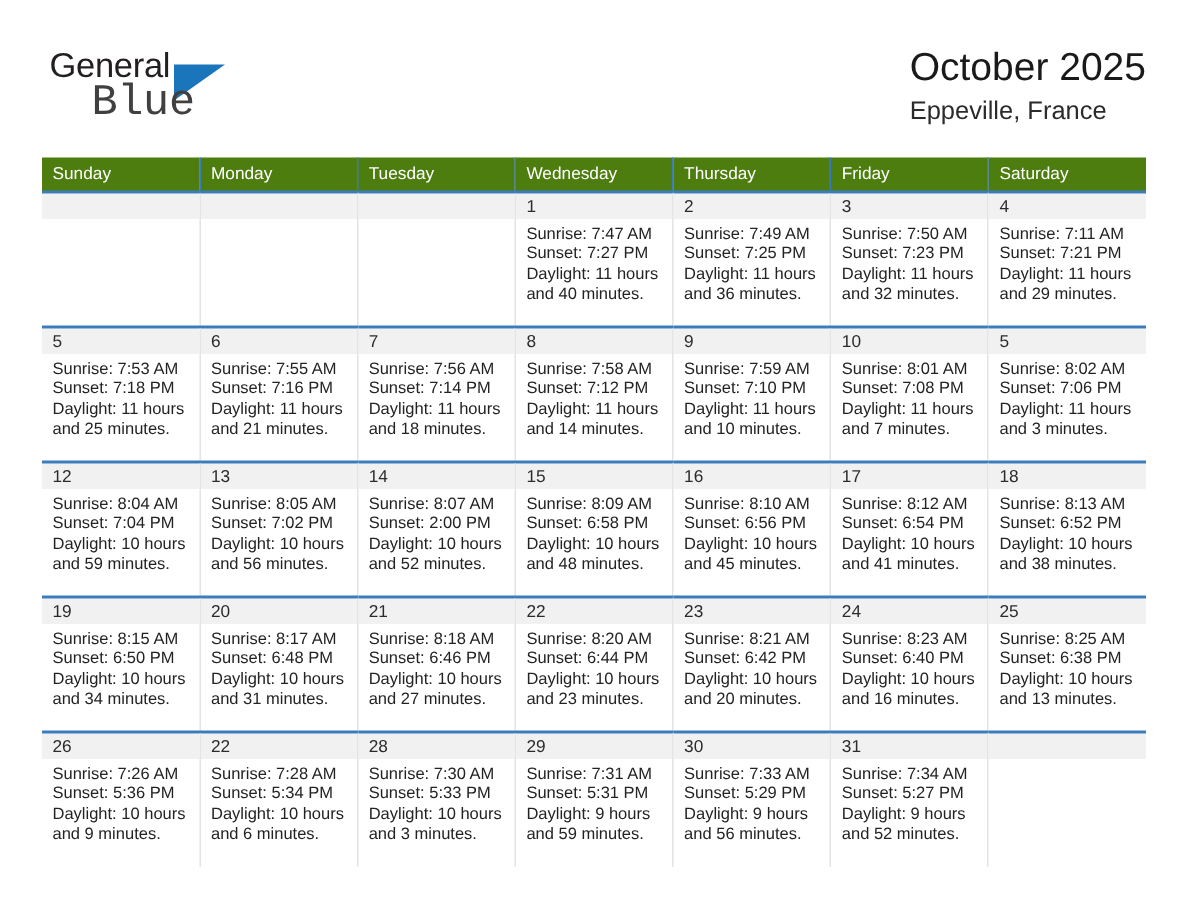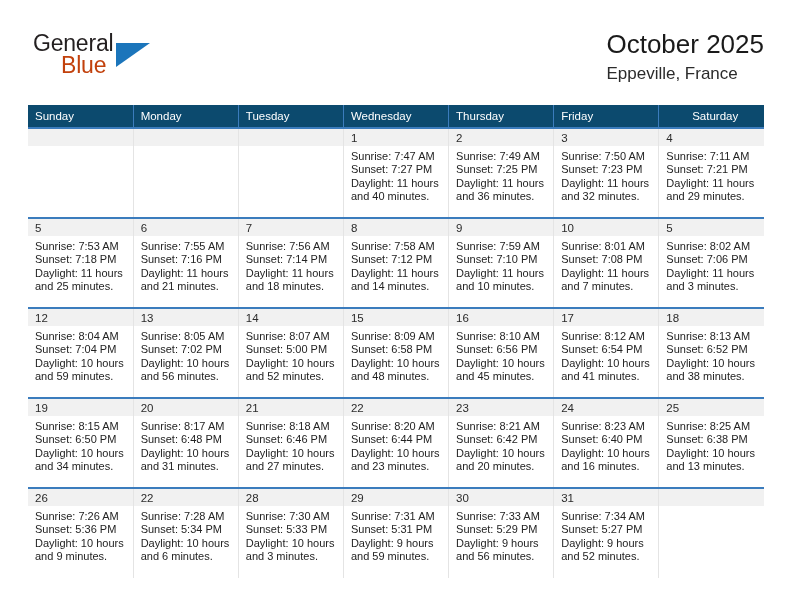--- a/index.html
+++ b/index.html
@@ -44,24 +44,24 @@
     top: 0px;
     font-size: 23px;
     letter-spacing: -0.2px;
     color: #231f20;
     font-family: "Liberation Sans", sans-serif;
   }
   .logo-blue {
     position: absolute;
     left: 33px;
     top: 22px;
-    font-size: 23px;
+    font-size: 29px;
     letter-spacing: -0.2px;
-    color: #c2410c;
-    font-family: Liberation Sans, sans-serif;
+    color: #404040;
+    font-family: Liberation Mono, monospace;
   }
   .logo-triangle {
     position: absolute;
     left: 88px;
     top: 13px;
     width: 0;
     height: 0;
     border-left: 34px solid #1b75bb;
     border-bottom: 24px solid transparent;
   }
@@ -91,31 +91,31 @@
   .calendar {
     position: absolute;
     left: 28px;
     top: 105px;
     width: 736px;
     border-collapse: collapse;
     table-layout: fixed;
   }
 
   .calendar th {
-    background: #0c4a6e;
+    background: #4d7c0f;
     color: #ffffff;
     font-size: 11.5px;
     font-weight: normal;
     text-align: left;
     padding: 5px 0 5px 7px;
     height: 19px;
     box-sizing: border-box;
     border-right: 1px solid #3b7cbd;
   }
-  .calendar th:last-child { border-right: none; text-align: center; }
+  .calendar th:last-child { border-right: none; }
 
   .calendar td {
     vertical-align: top;
     padding: 0;
     border-top: 2px solid #3b7cbd;
     border-right: 1px solid #e4e4e4;
     background: #ffffff;
     height: 90px;
     box-sizing: border-box;
   }
@@ -302,21 +302,21 @@
               <div>Sunrise: 8:05 AM</div>
               <div>Sunset: 7:02 PM</div>
               <div>Daylight: 10 hours</div>
               <div>and 56 minutes.</div>
             </div>
           </td>
           <td>
             <div class="daynum-band">14</div>
             <div class="cell-body">
               <div>Sunrise: 8:07 AM</div>
-              <div>Sunset: 5:00 PM</div>
+              <div>Sunset: 2:00 PM</div>
               <div>Daylight: 10 hours</div>
               <div>and 52 minutes.</div>
             </div>
           </td>
           <td>
             <div class="daynum-band">15</div>
             <div class="cell-body">
               <div>Sunrise: 8:09 AM</div>
               <div>Sunset: 6:58 PM</div>
               <div>Daylight: 10 hours</div>

